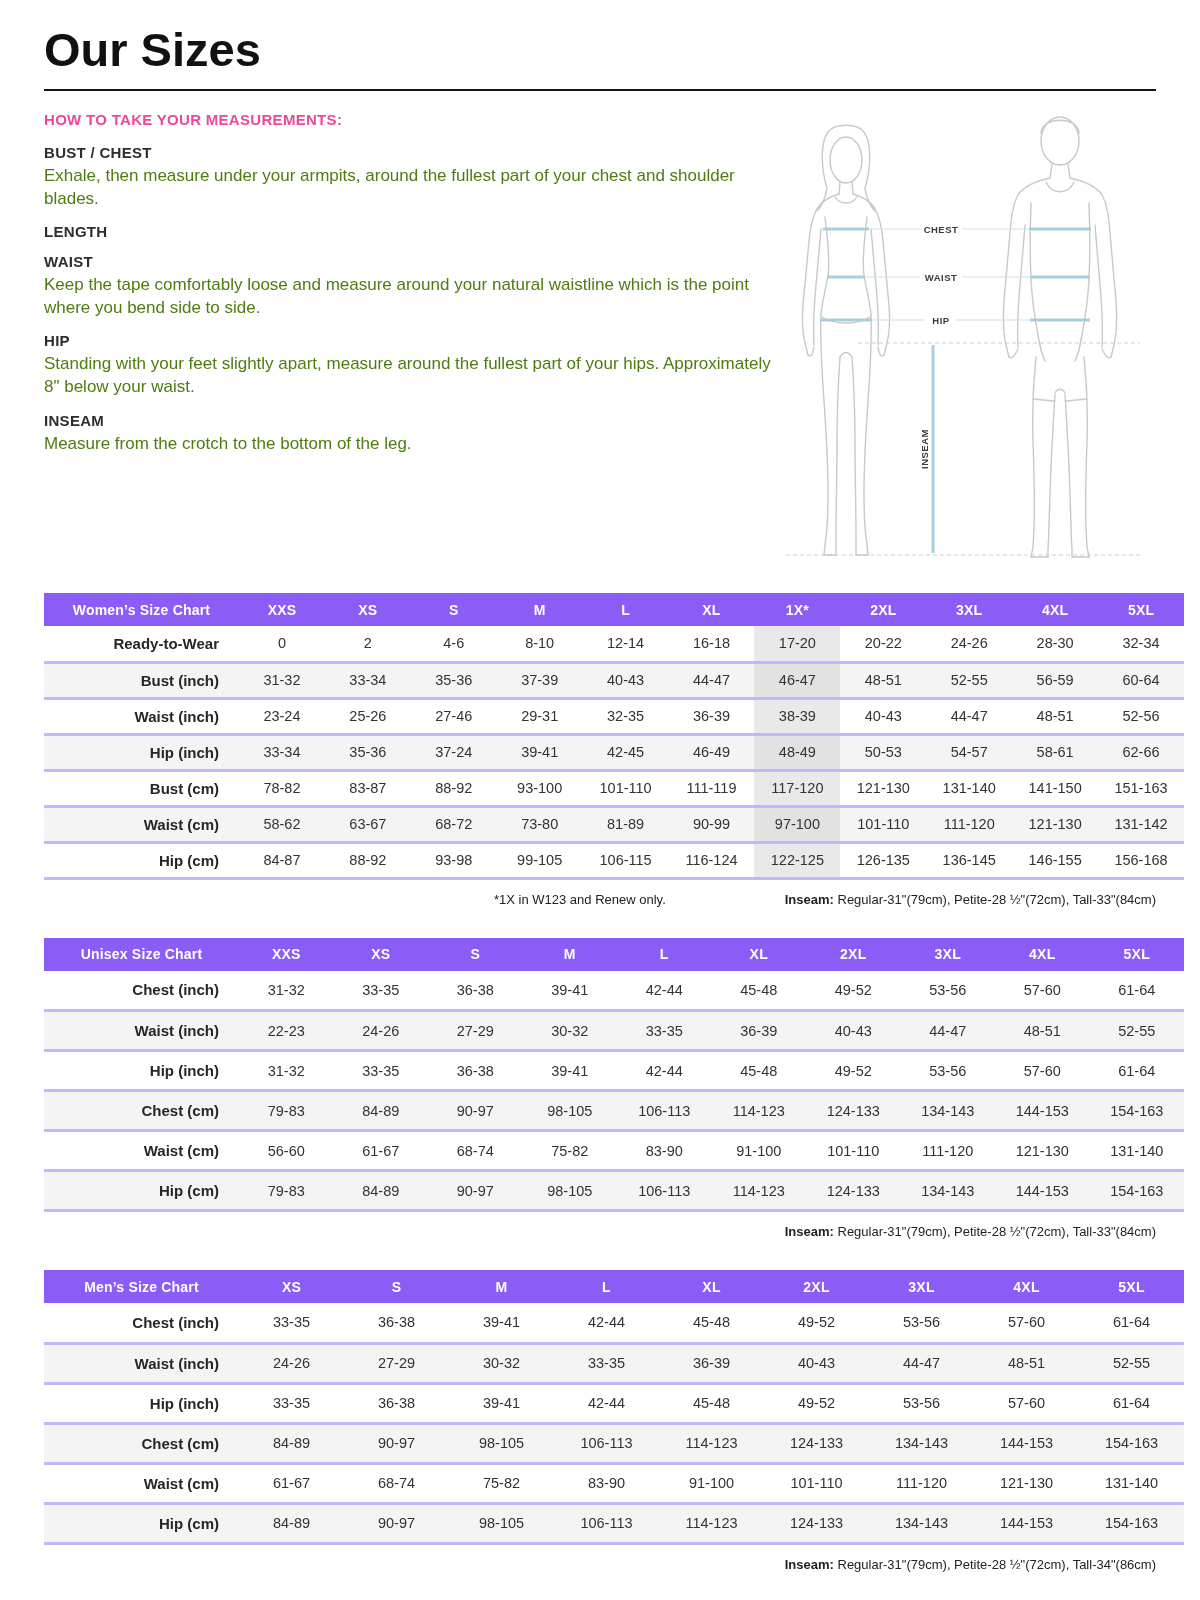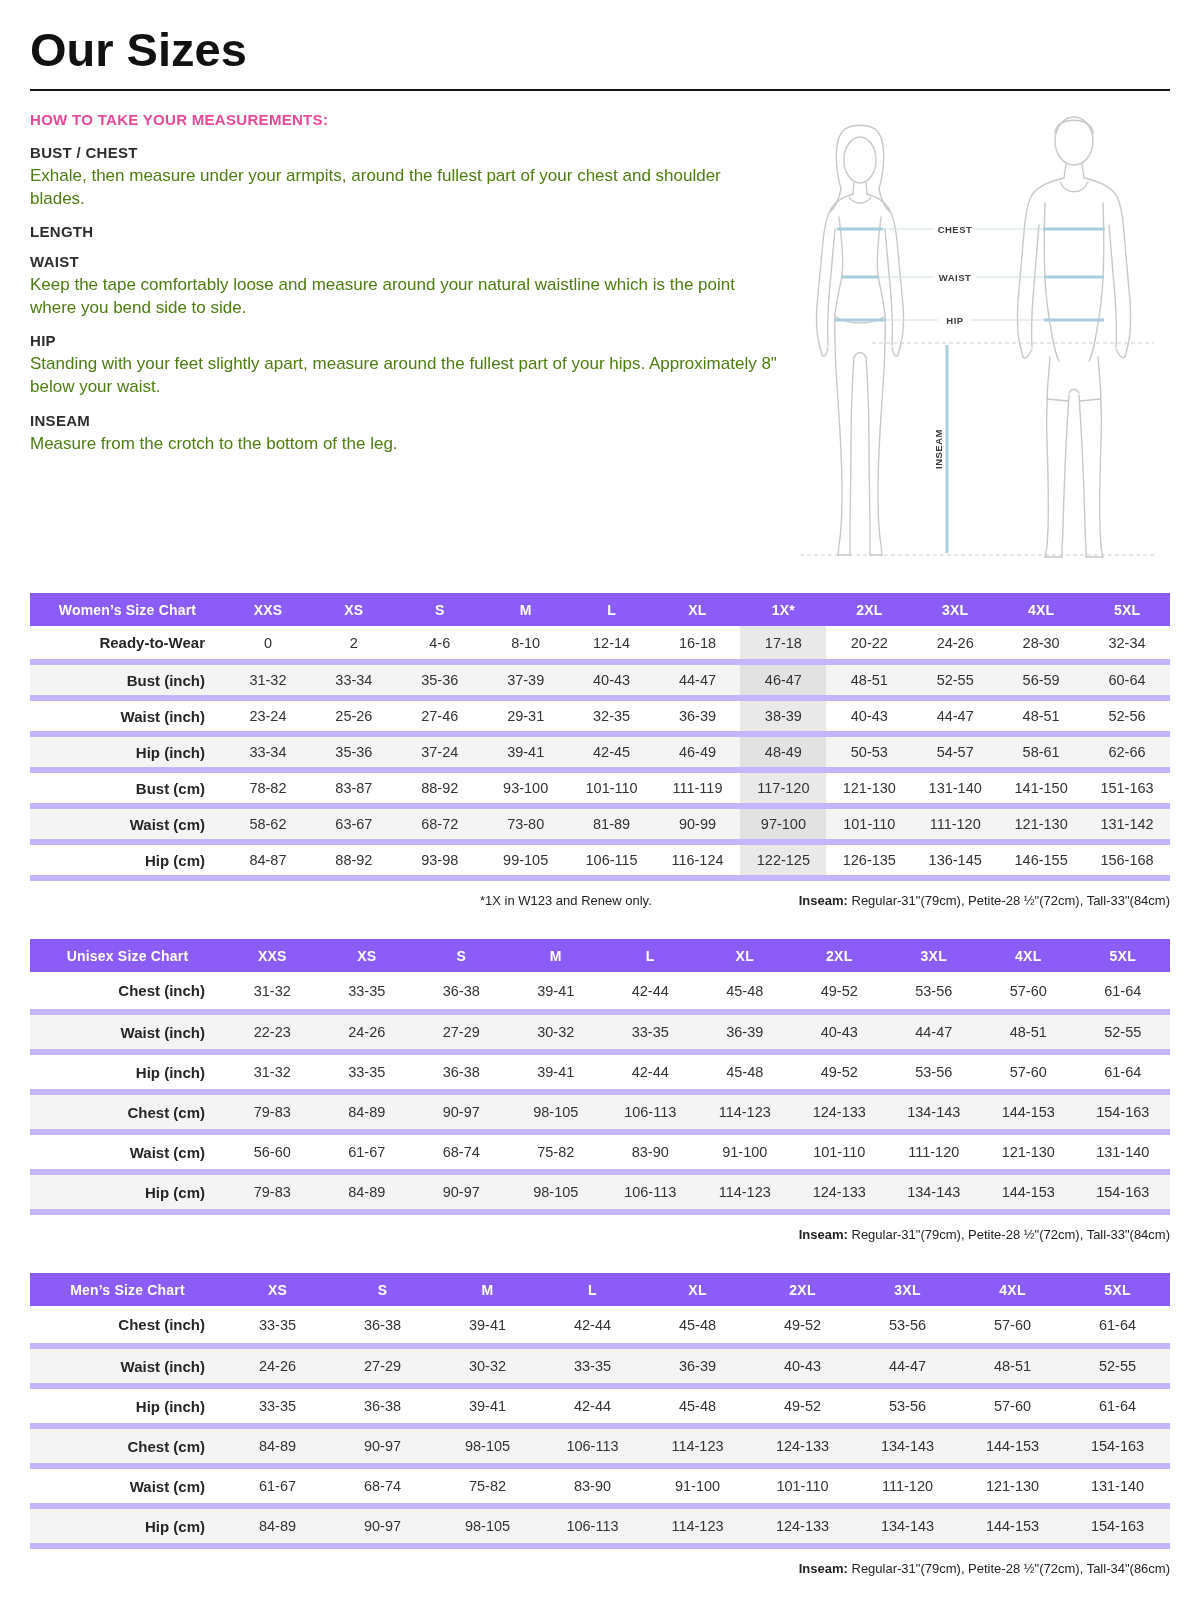--- a/index.html
+++ b/index.html
@@ -2,21 +2,21 @@
 <html><head>
 <meta charset="utf-8">
 <style>
   * { margin:0; padding:0; box-sizing:border-box; }
   html,body { background:#fff; }
   body {
     width:1200px; height:1600px; overflow:hidden;
     font-family:"Liberation Sans","DejaVu Sans",sans-serif;
     color:#2b2b2b;
   }
-  .page { padding:22px 30px 0; }
+  .page { padding:22px 44px 0; }
 
   .page-title { font-size:47px; font-weight:bold; color:#111; letter-spacing:0; }
   .title-rule { border-bottom:2px solid #161616; margin-top:12px; }
 
   .intro { display:flex; margin-top:20px; align-items:flex-start; }
   .instructions { width:750px; }
   .how-heading { font-size:15px; font-weight:bold; letter-spacing:.3px; color:#ec4899; margin-bottom:16px; }
   .sec { margin-bottom:13px; }
   .sec-title { font-size:15px; font-weight:bold; letter-spacing:.3px; color:#2d2d2d; }
   .sec-body { font-size:17px; color:#4d7c0f; line-height:1.33; margin-top:4px; }
@@ -27,21 +27,21 @@
   svg .conn { stroke:#cfe0e8; stroke-width:1; fill:none; }
   svg .dash { stroke:#cfcfcf; stroke-width:1; stroke-dasharray:4 3; fill:none; }
   svg text { font-family:"Liberation Sans","DejaVu Sans",sans-serif; font-weight:bold; font-size:9.5px; fill:#3a3a3a; letter-spacing:.5px; }
 
   .table-block { margin-top:26px; }
   table { width:1140px; border-collapse:collapse; table-layout:fixed; }
   thead th {
     background:#8b5cf6; color:#fff; font-size:14px; font-weight:bold;
     height:33px; text-align:center; letter-spacing:.2px;
   }
-  tbody tr { border-bottom:6px solid #c4b5fd; height:36px; background:#fff; }
+  tbody tr { border-bottom:3px solid #c4b5fd; height:36px; background:#fff; }
   tbody tr:nth-child(even) { background:#f4f4f4; }
   .table-block[data-table="1"] tbody tr,
   .table-block[data-table="2"] tbody tr { height:40px; }
   tbody th.rlabel { text-align:right; padding-right:20px; font-size:15px; font-weight:bold; color:#262626; }
   tbody td { text-align:center; font-size:14.5px; color:#333; }
   tbody td.hl { background:#e9e9e9; }
   tbody tr:nth-child(even) td.hl { background:#e2e2e2; }
 
   .fnrow { position:relative; height:20px; margin-top:12px; font-size:13px; color:#222; }
   .fn-center { position:absolute; left:450px; top:0; }
@@ -190,21 +190,21 @@
         </thead>
         <tbody>
           <tr>
             <th class="rlabel">Ready-to-Wear</th>
             <td>0</td>
             <td>2</td>
             <td>4-6</td>
             <td>8-10</td>
             <td>12-14</td>
             <td>16-18</td>
-            <td class="hl">17-18</td>
+            <td class="hl">17-20</td>
             <td>20-22</td>
             <td>24-26</td>
             <td>28-30</td>
             <td>32-34</td>
           </tr>
           <tr>
             <th class="rlabel">Bust (inch)</th>
             <td>31-32</td>
             <td>33-34</td>
             <td>35-36</td>

